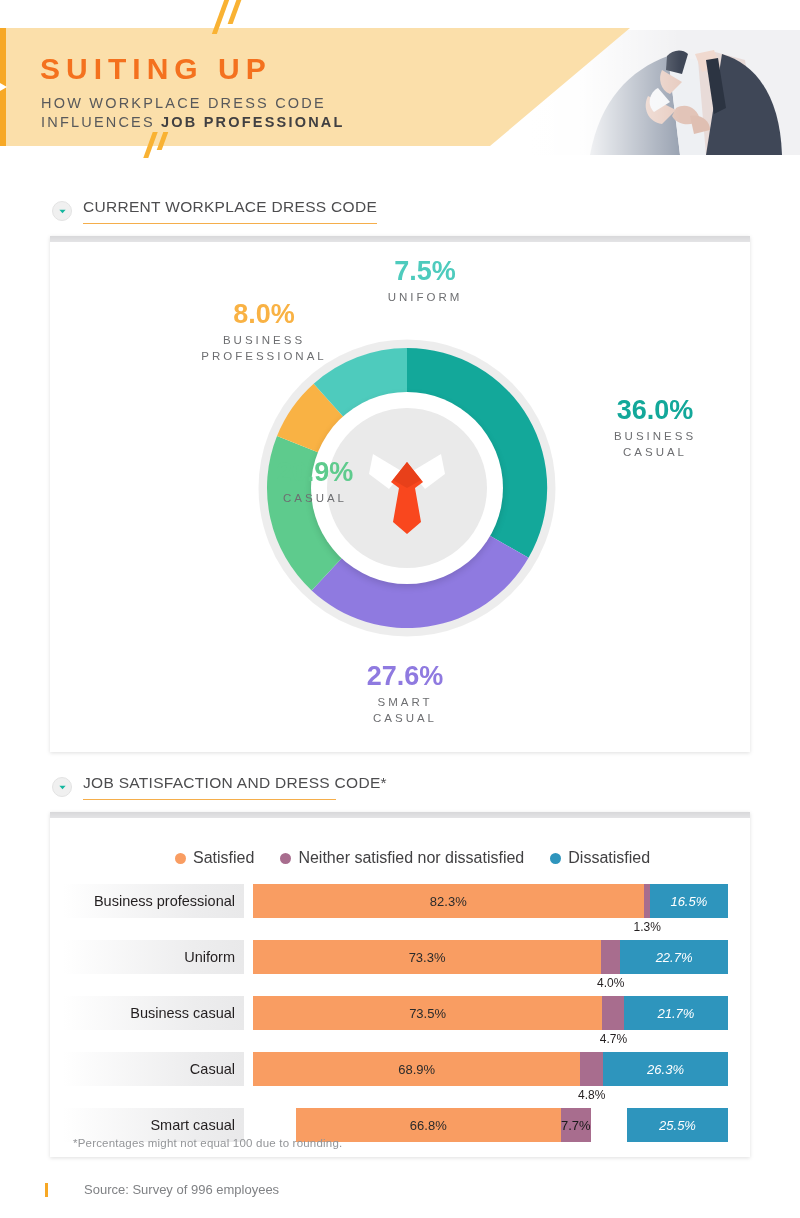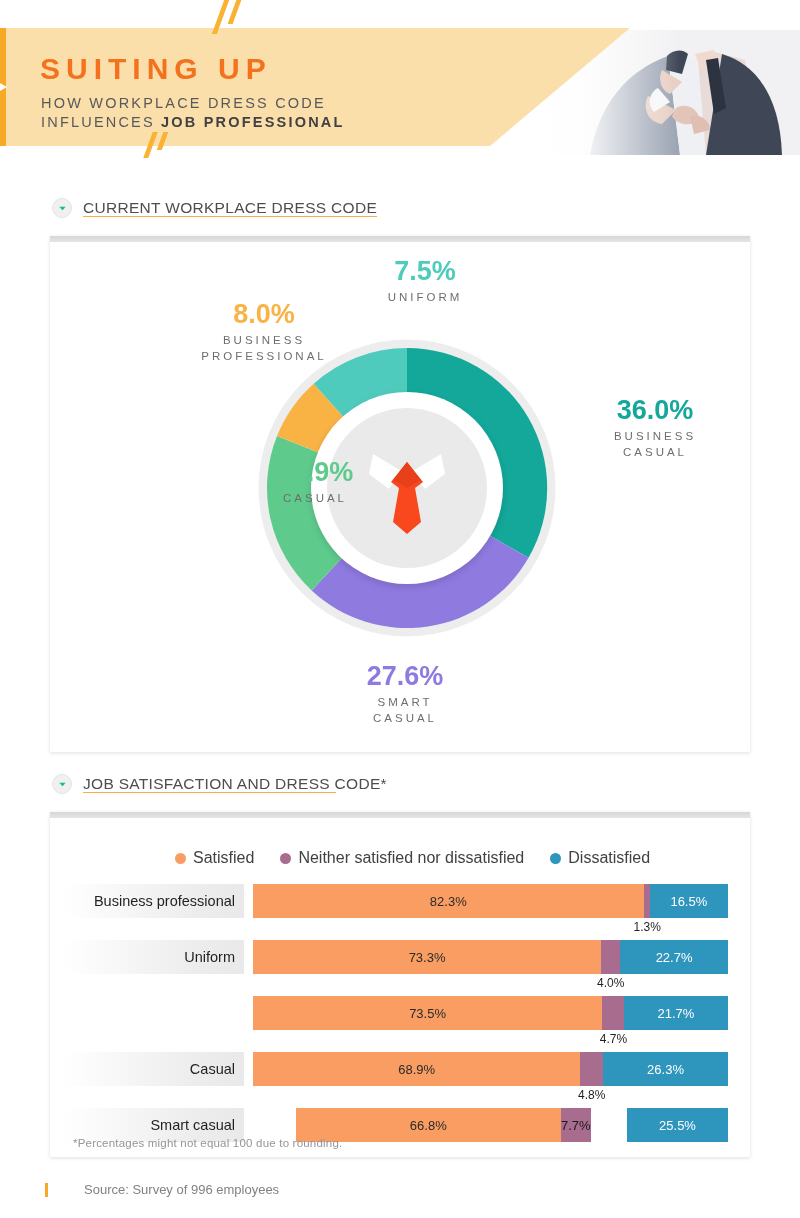--- a/index.html
+++ b/index.html
@@ -51,21 +51,21 @@
 
   
   .sec{position:absolute;display:flex;align-items:center;gap:11px;}
   .sec-bullet{
     width:18px;height:18px;border-radius:50%;
     background:#f0f0f0;border:1px solid #e3e3e3;
     display:flex;align-items:center;justify-content:center;flex:none;
   }
   .sec-title{
     font-size:15.5px;letter-spacing:.3px;color:#4d4d4f;
-    padding-bottom:0;position:relative;white-space:nowrap;
+    padding-bottom:8px;position:relative;white-space:nowrap;
   }
   .sec-title .ul{
     position:absolute;left:0;bottom:0;height:1.5px;background:#f5ae4b;
   }
   .sec-title .star{color:#4d4d4f;}
 
   
   .card{
     position:absolute;background:#ffffff;
     box-shadow:0 1px 4px rgba(0,0,0,.13);
@@ -98,21 +98,21 @@
     position:absolute;left:0;top:0;width:181px;height:34px;
     background:linear-gradient(90deg,#ffffff 0%,#ededee 72%,#e9e9ea 100%);
     display:flex;align-items:center;justify-content:flex-end;
     padding-right:9px;box-sizing:border-box;
     font-size:14.5px;color:#231f20;
   }
   .bar{position:absolute;left:190px;top:0;width:475px;height:34px;display:flex;}
   .seg{height:100%;display:flex;align-items:center;justify-content:center;
     font-size:13px;color:#1a1a1a;overflow:hidden;box-sizing:border-box;}
   .seg.sat{color:#2b2b2b;}
-  .seg.dis{color:#ffffff;}
+  .seg.dis{color:#ffffff;font-style:italic;}
   .midlabel{position:absolute;top:36px;font-size:12px;color:#231f20;
     transform:translateX(-50%);white-space:nowrap;}
 
   .footnote{position:absolute;font-size:11.5px;color:#939598;letter-spacing:.2px;}
   .source{position:absolute;display:flex;align-items:center;gap:7px;
     font-size:13px;color:#808285;}
   .source .tick{width:3px;height:14px;background:#f7a825;flex:none;}
 </style>
 </head>
 <body>
@@ -274,20 +274,21 @@
     <div class="rlabel">Uniform</div>
     <div class="bar">
       <div class="seg sat" style="background:#f99d62;width:73.3%;">73.3%</div>
       <div class="seg" style="background:#a86d8e;width:4.0%;"></div>
       <div class="seg dis" style="background:#2e95bd;width:22.7%;">22.7%</div>
     </div>
     <div class="midlabel" style="left:calc(190px + 475px * 0.753);">4.0%</div>
   </div>
 
   <div class="row">
+    <div class="rlabel">Business casual</div>
     <div class="bar">
       <div class="seg sat" style="background:#f99d62;width:73.5%;">73.5%</div>
       <div class="seg" style="background:#a86d8e;width:4.7%;"></div>
       <div class="seg dis" style="background:#2e95bd;width:21.7%;">21.7%</div>
     </div>
     <div class="midlabel" style="left:calc(190px + 475px * 0.759);">4.7%</div>
   </div>
 
   <div class="row">
     <div class="rlabel">Casual</div>

